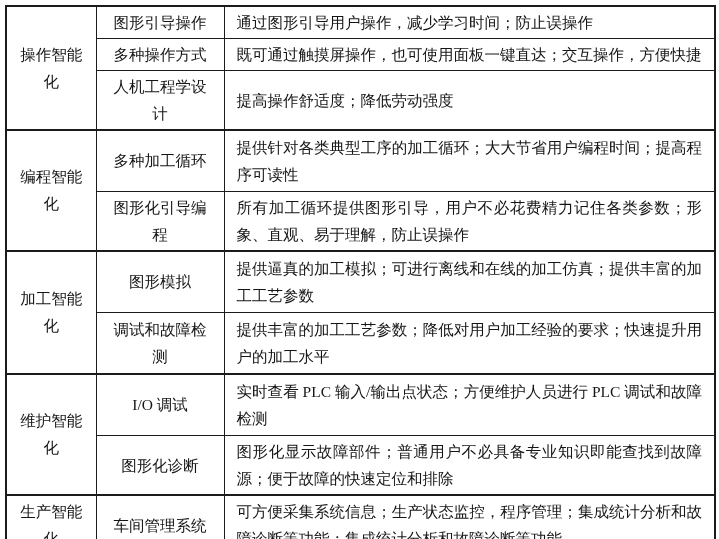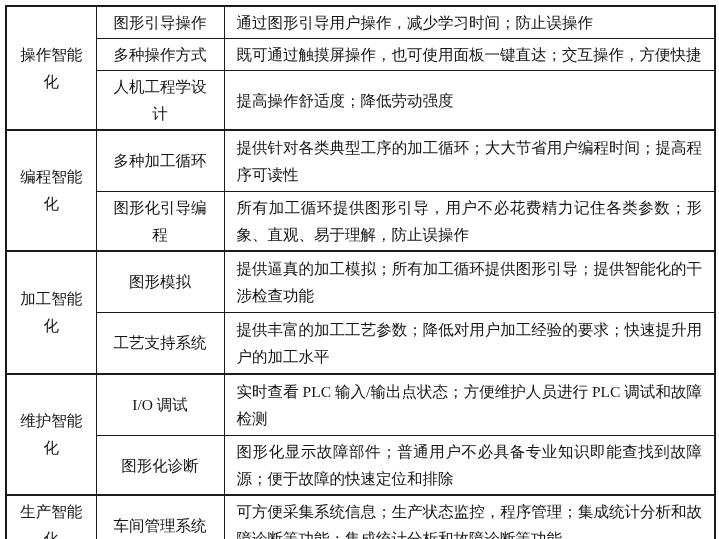--- a/index.html
+++ b/index.html
@@ -70,24 +70,24 @@
         <td class="desc">提供针对各类典型工序的加工循环；大大节省用户编程时间；提高程序可读性</td>
       </tr>
       <tr style="height:59px">
         <td class="feat">图形化引导编程</td>
         <td class="desc">所有加工循环提供图形引导，用户不必花费精力记住各类参数；形象、直观、易于理解，防止误操作</td>
       </tr>
 
       <tr class="group-start" style="height:62px">
         <td class="cat" rowspan="2">加工智能化</td>
         <td class="feat">图形模拟</td>
-        <td class="desc">提供逼真的加工模拟；所有加工循环提供图形引导；提供智能化的干涉检查功能</td>
+        <td class="desc">提供逼真的加工模拟；可进行离线和在线的加工仿真；提供丰富的加工工艺参数</td>
       </tr>
       <tr style="height:61px">
-        <td class="feat">工艺支持系统</td>
+        <td class="feat">调试和故障检测</td>
         <td class="desc">提供丰富的加工工艺参数；降低对用户加工经验的要求；快速提升用户的加工水平</td>
       </tr>
 
       <tr class="group-start" style="height:62px">
         <td class="cat" rowspan="2">维护智能化</td>
         <td class="feat">I/O 调试</td>
         <td class="desc">实时查看 PLC 输入/输出点状态；方便维护人员进行 PLC 调试和故障检测</td>
       </tr>
       <tr style="height:54px">
         <td class="feat">图形化诊断</td>

